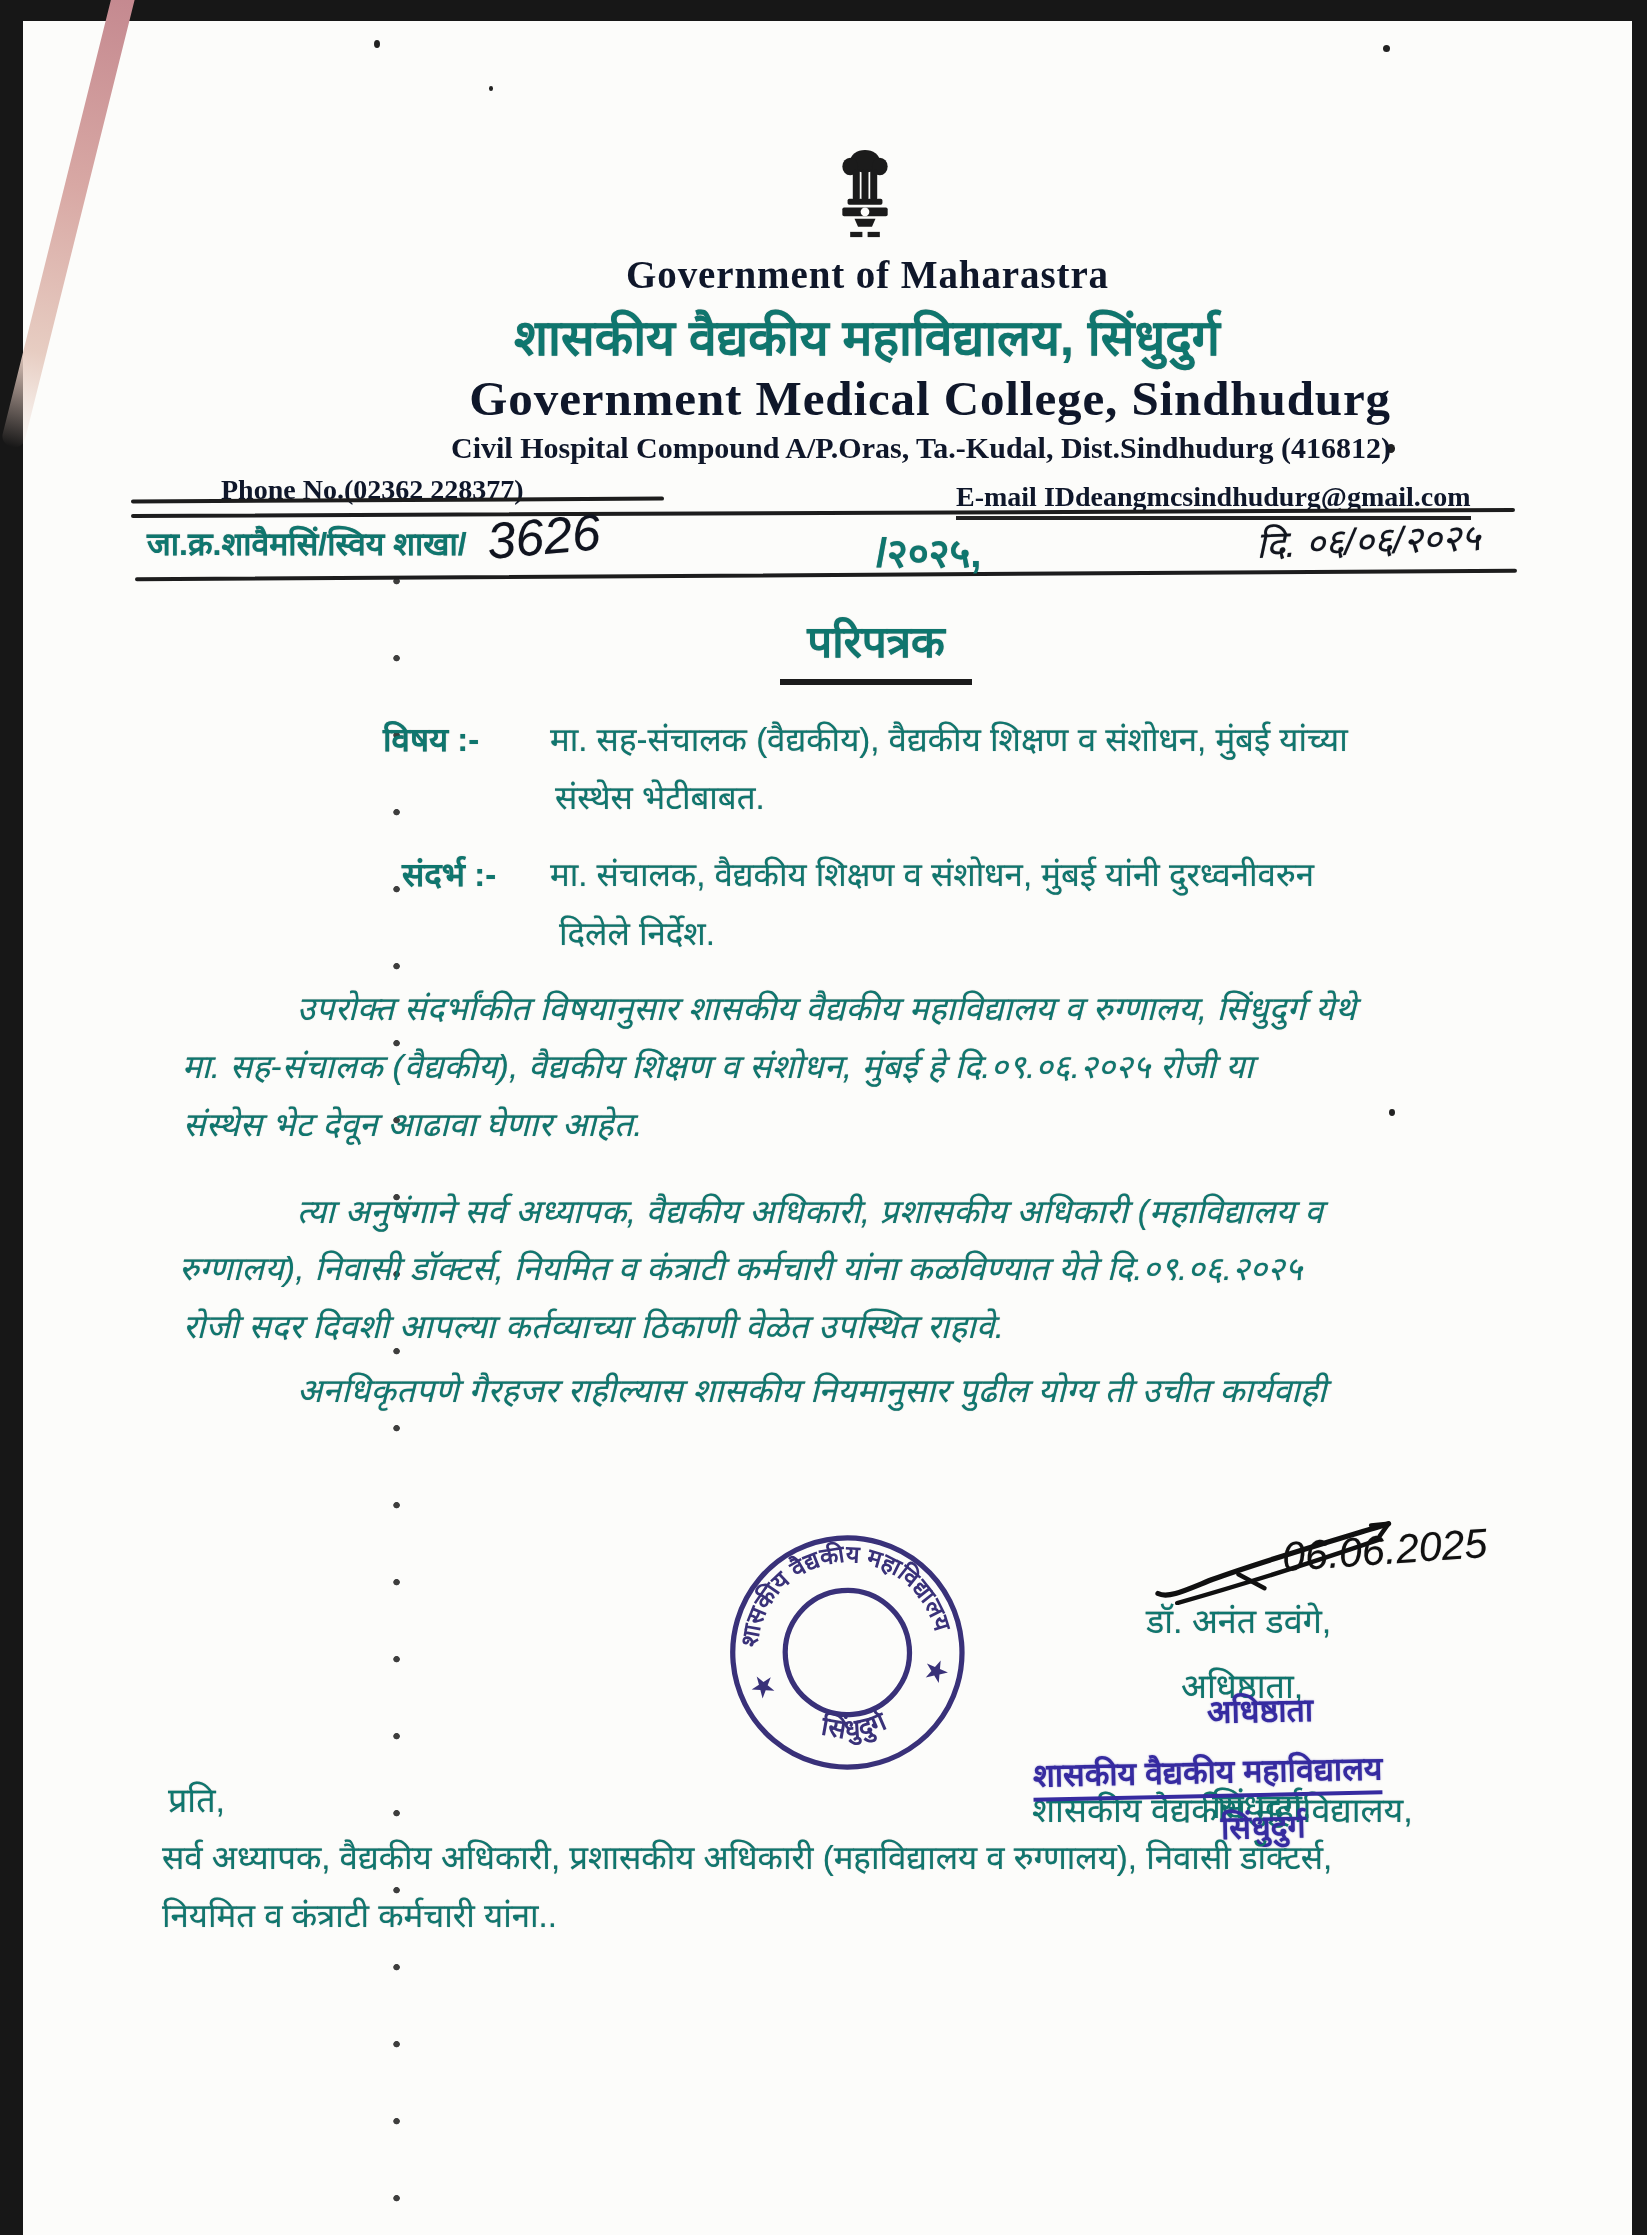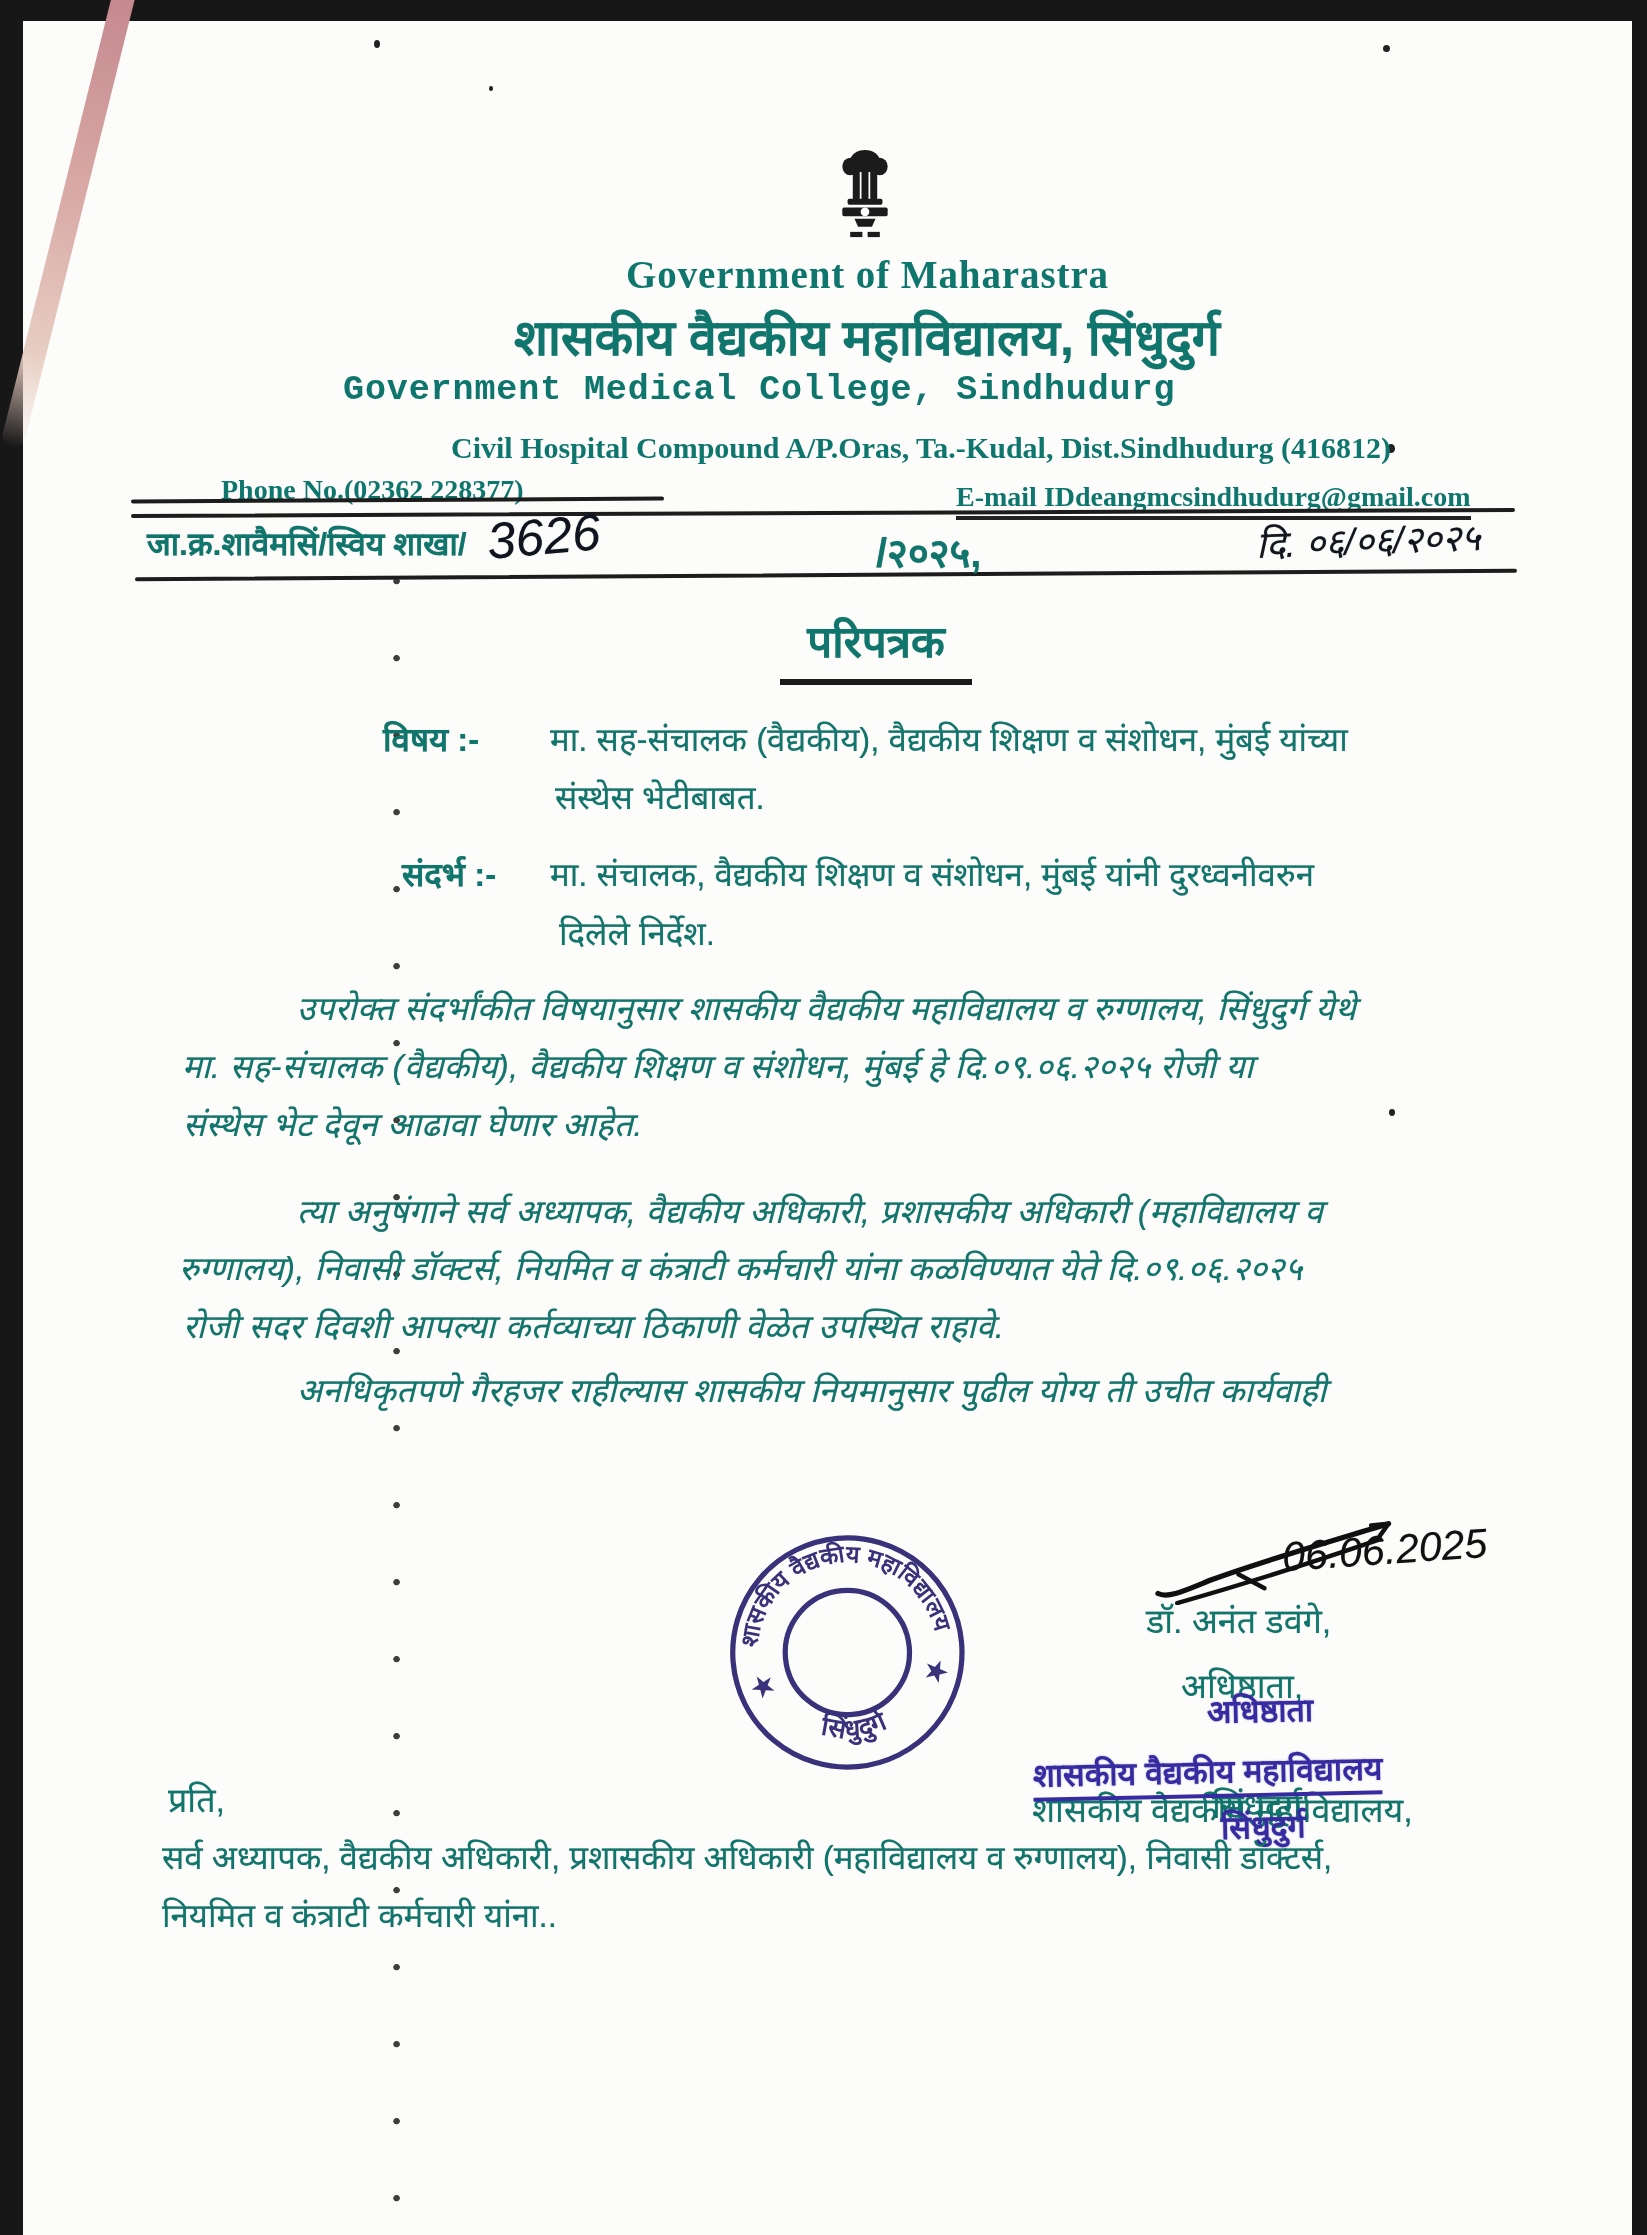--- a/index.html
+++ b/index.html
@@ -1,38 +1,38 @@
 <!DOCTYPE html>
 <html style="font-size:14px"><head>
 <meta charset="utf-8">
 <style>
   html,body{margin:0;padding:0;background:#3a3a3a;}
   #page{position:relative;width:1647px;height:2236px;background:#fcfcfa;overflow:hidden;
         font-family:"Liberation Sans",sans-serif;color:#1f1f1f;}
   .abs{position:absolute;}
   .dev{font-family:"Liberation Sans",sans-serif;color:#0f766e;text-shadow:0 0 0.9px rgba(20,20,20,.4);}
-  .eng{font-family:"Liberation Serif",serif;color:#0f766e;}
+  .eng{font-family:"Liberation Serif",serif;color:#0f172a;}
   .b{font-weight:bold;}
   
   .edge{background:#171717;}
   #edge-left{left:0;top:0;width:23px;height:2236px;}
   #edge-top{left:0;top:0;width:1647px;height:21px;}
   #edge-right{left:1632px;top:0;width:15.7px;height:2236px;}
   #pink-streak{left:59px;top:-35px;width:23px;height:489px;
      background:linear-gradient(180deg,#c2858d 0%,#d8a8a4 45%,#e7cdc2 80%,rgba(231,205,194,0));
      transform:rotate(14deg);border-radius:10.5px;}
   #fold-dots{left:392px;top:576px;width:8.7px;height:1659px;
      background-image:radial-gradient(circle at 4.4px 5.2px,#1c1c1c 2.8px,rgba(0,0,0,0) 3.5px);
      background-size:8.7px 77px;opacity:.85;}
   .speck{background:#222;border-radius:50%;}
   
   #emblem{left:831px;top:148px;}
   #govt-line{left:431px;top:252px;width:873px;text-align:center;font-size:39px;letter-spacing:0.9px;}
   #org-marathi{left:343px;top:302px;width:1048px;text-align:center;font-size:50px;font-weight:bold;}
-  #org-english{left:343px;top:370px;width:1048px;text-align:left;font-size:35px;letter-spacing:0.9px;font-family:Liberation Mono, monospace;}
+  #org-english{left:343px;top:370px;width:1048px;text-align:right;font-size:49px;letter-spacing:0.9px;}
   #address{left:343px;top:431px;width:1048px;text-align:right;font-size:30px;font-weight:bold;}
   #phone{left:221px;top:474px;font-size:28px;}
   #email{left:956px;top:481px;font-size:28px;border-bottom:4.4px solid #222;padding-bottom:2.6px;}
   .rule{background:#1d1d1d;border-radius:2.6px;}
   #rule-a1{left:131px;top:498px;width:533px;height:3.5px;transform:rotate(-.3deg);}
   #rule-a2{left:131px;top:511px;width:1384px;height:4.4px;transform:rotate(-.25deg);}
   #rule-b{left:135px;top:573px;width:1382px;height:4.4px;transform:rotate(-.35deg);}
   
   #ref-prefix{left:147px;top:521px;font-size:32px;font-weight:bold;}
   #ref-number{left:487px;top:507px;font-size:51px;font-style:italic;transform:rotate(-5deg);color:#10141f;}

